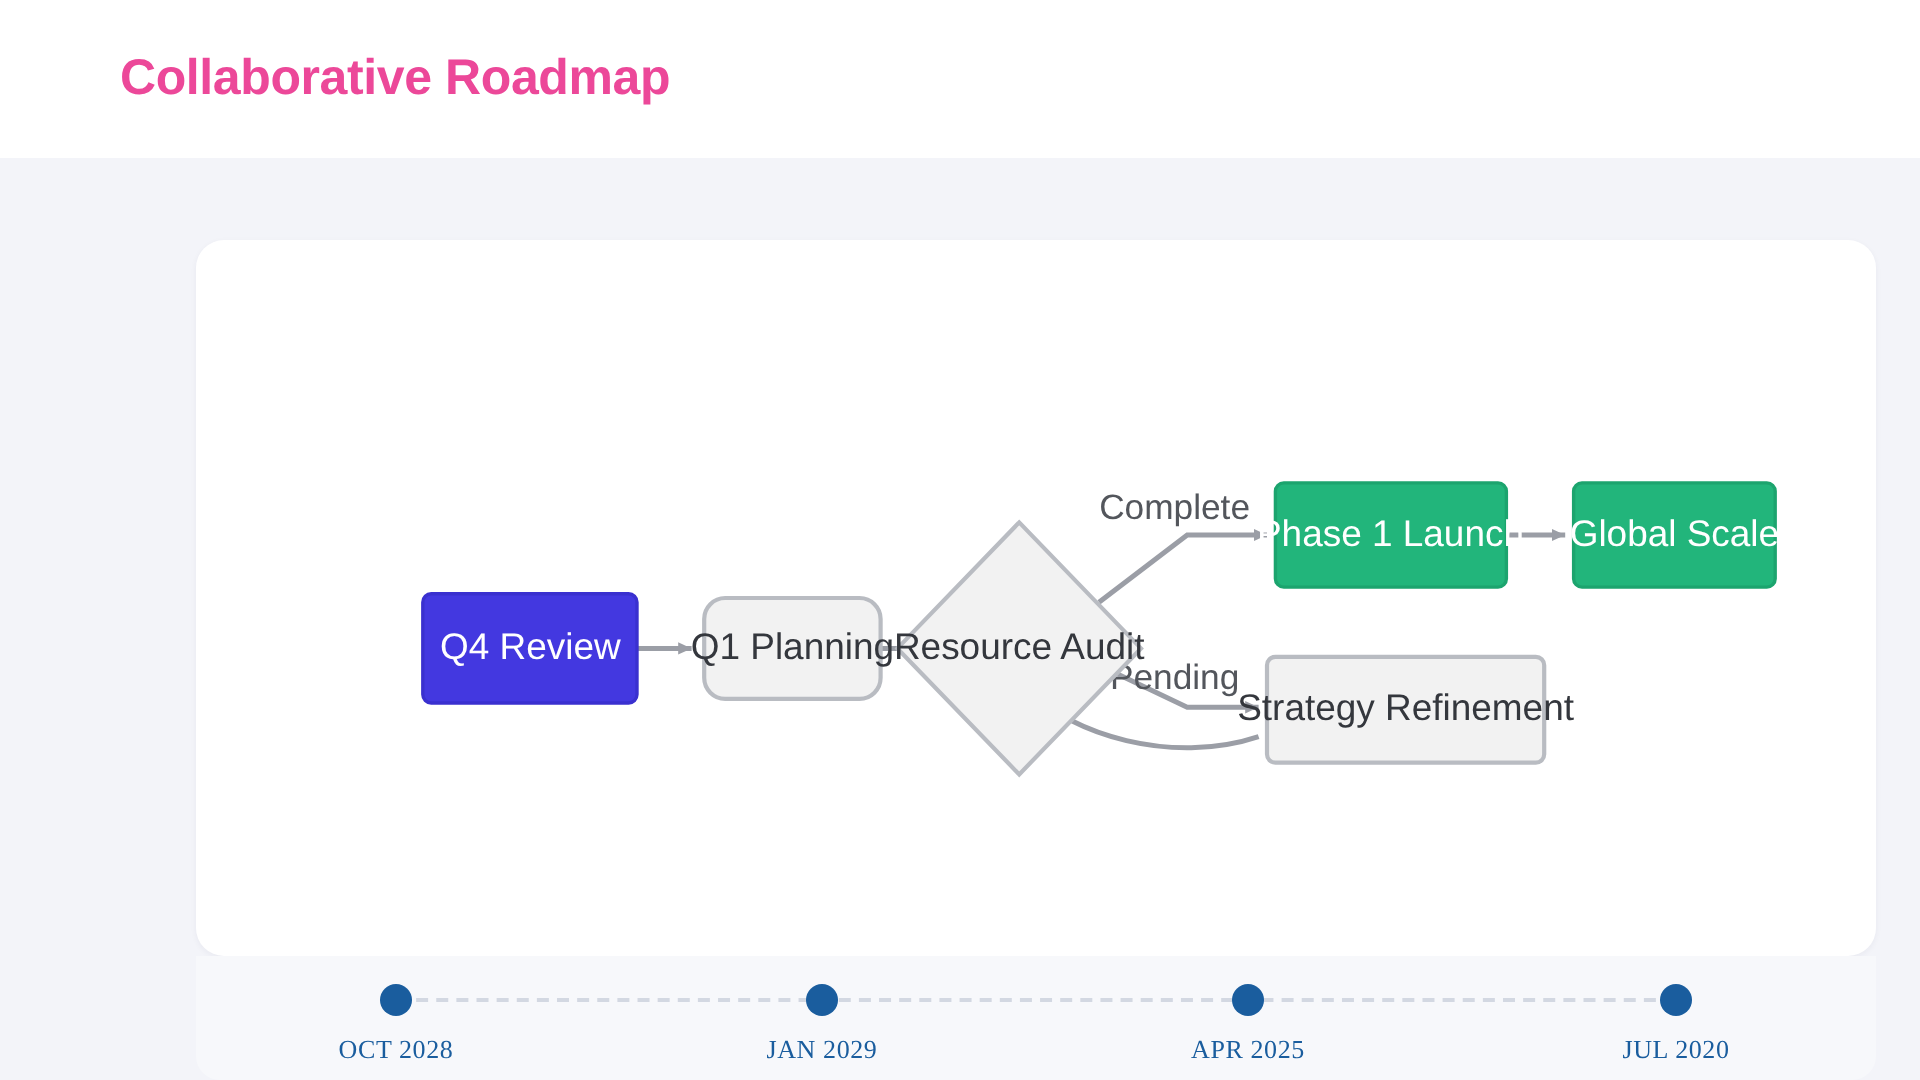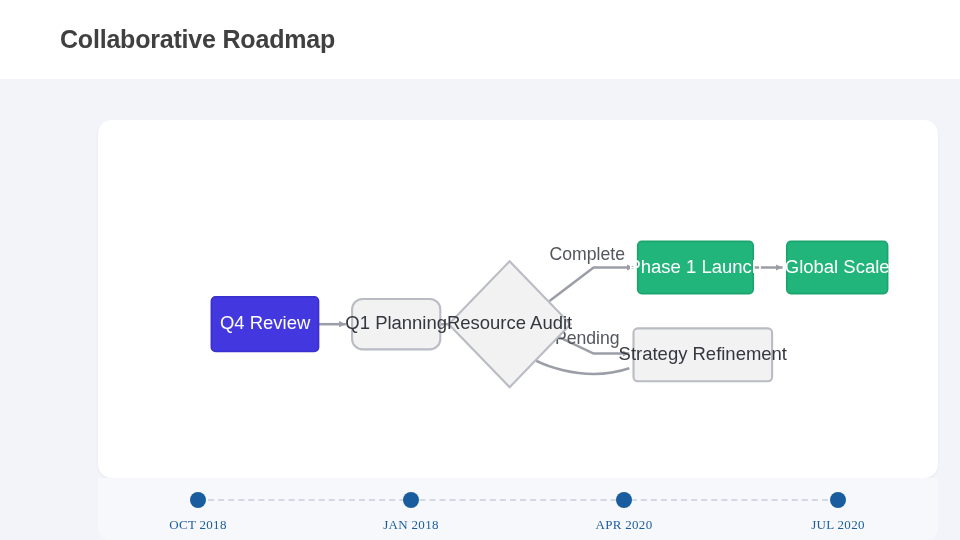--- a/index.html
+++ b/index.html
@@ -30,21 +30,21 @@
     height: 79px;
     background: #ffffff;
     box-sizing: border-box;
   }
   .page-title {
     position: absolute;
     left: 60px;
     top: 25px;
     font-size: 25px;
     font-weight: bold;
-    color: #404040;
+    color: #ec4899;
     letter-spacing: -0.2px;
     white-space: nowrap;
   }
 
   
   .page-body {
     position: absolute;
     left: 0;
     top: 79px;
     width: 960px;
@@ -221,31 +221,31 @@
 
         </svg>
       </div>
     </div>
 
     <div class="timeline">
       <div class="timeline-track"></div>
 
       <div class="tick" style="left:100px">
         <div class="tick-dot"></div>
-        <div class="tick-label">OCT 2018</div>
+        <div class="tick-label">OCT 2028</div>
       </div>
 
       <div class="tick" style="left:313px">
         <div class="tick-dot"></div>
-        <div class="tick-label">JAN 2018</div>
+        <div class="tick-label">JAN 2029</div>
       </div>
 
       <div class="tick" style="left:526px">
         <div class="tick-dot"></div>
-        <div class="tick-label">APR 2020</div>
+        <div class="tick-label">APR 2025</div>
       </div>
 
       <div class="tick" style="left:740px">
         <div class="tick-dot"></div>
         <div class="tick-label">JUL 2020</div>
       </div>
     </div>
 
   </div>
 </div>

